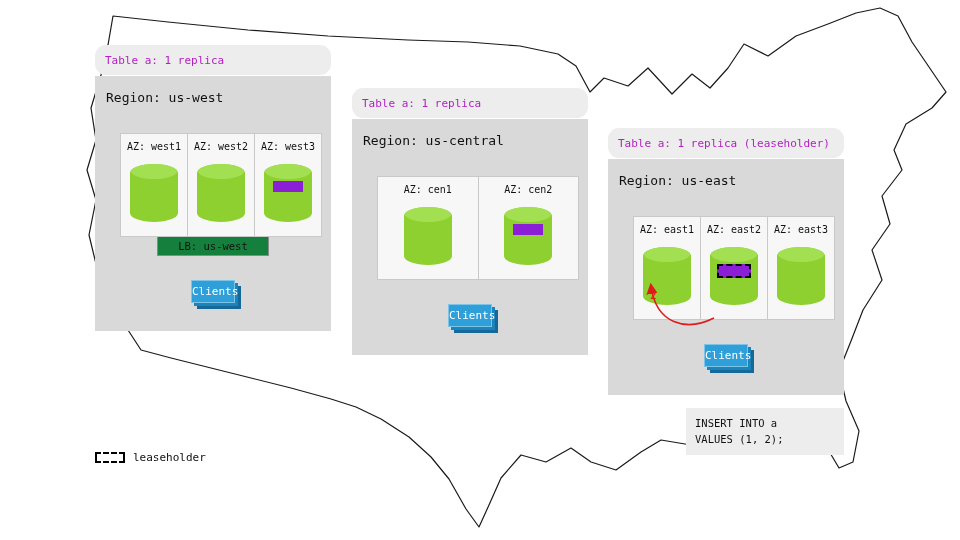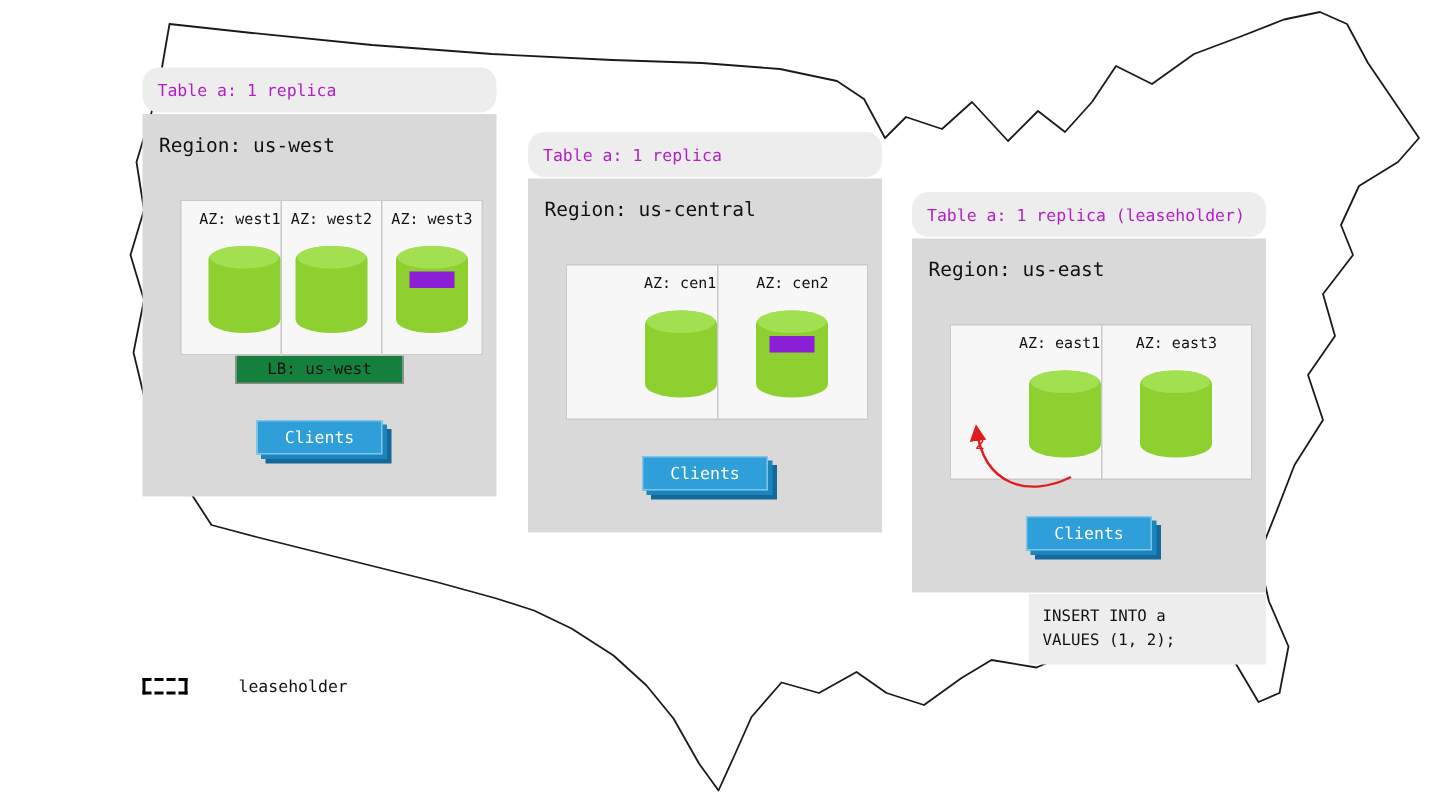--- a/index.html
+++ b/index.html
@@ -20,21 +20,21 @@
     color:var(--title-text,#b31fc4); white-space:nowrap;border-radius:11px;
   }
   .panel-body { background:#d9d9d9; padding:10px 9px 16px; margin-top:1px; }
   .region-label { font-size:13px; padding:4px 2px 28px; }
 
   .az-row { display:flex; }
   .az {
     flex:1; background:#f7f7f7; border:1px solid #c9c9c9; margin-left:-1px;
     display:flex; flex-direction:column; align-items:center; padding:7px 0 14px;
   }
-  .az:first-child { margin-left:16px;align-items:flex-end; }
+  .az:first-child { margin-left:16px; }
   .az-label { font-size:10px; margin-bottom:12px; white-space:nowrap; }
 
   .cyl {
     position:relative; width:48px; height:58px;
     background:var(--cylinder,#8ed02f); border-radius:24px/9px;
   }
   .cyl::before {
     content:""; position:absolute; top:0; left:1px; right:1px; height:15px;
     border-radius:50%; background:var(--cylinder-top,#a2df51);
   }
@@ -44,40 +44,40 @@
   }
   .badge.leaseholder { width:34px; height:14px; border:2px dashed #000; }
 
   .lb {
     width:112px; margin:-1px auto 0; background:#15803d; border:1px solid #8a8a8a;
     font-size:10.5px; text-align:center; padding:3px 4px; white-space:nowrap;
   }
   .lb-gap { margin-top:12px; }
 
   .clients {
-    position:relative; width:84px; margin:24px auto 12px;
+    position:relative; width:44px; margin:24px auto 12px;
     background:var(--clients-blue,#2e9fd9); border:1px solid #7cc4e8;
     color:#fff; font-size:11px; text-align:center; padding:4px 0;
     box-shadow:3px 3px 0 #1d84bb, 6px 6px 0 #14699a;
   }
 
   .arrow-svg { position:absolute; left:628px; top:268px; z-index:3; }
   .arrow-label {
     position:absolute; left:650px; top:289px; z-index:3;
     color:var(--arrow-red,#e01b1b); font-size:11px;
   }
   .sql-note {
-    position:absolute; left:686px; top:396px; width:158px; z-index:3;
+    position:absolute; left:686px; top:408px; width:158px; z-index:3;
     background:#ededed; font-size:10.5px; line-height:1.55; padding:7px 9px;
     white-space:pre-line;
   }
 
   .legend { position:absolute; left:95px; top:451px; display:flex; align-items:center; gap:8px; z-index:2; }
   .legend-swatch { width:30px; height:11px; background:#fff; border:2px dashed #000; }
-  .legend-label { font-size:11px;margin-left:26px; }
+  .legend-label { font-size:11px; }
 </style>
 </head>
 <body>
 
 <svg class="map-svg" width="960" height="540" viewBox="0 0 960 540" aria-hidden="true">
   <path d="M 113 16 L 168 22 L 248 30 L 328 36 L 408 40 L 468 42 L 520 46 L 558 54
            L 576 66 L 590 92 L 604 78 L 628 86 L 648 68 L 672 94 L 692 74 L 710 88 L 728 68 L 744 44 L 768 56 L 796 36 L 828 24 L 856 13 L 880 8
            L 898 16 L 912 42 L 946 92 L 932 108 L 906 124
            L 894 150 L 902 170 L 882 196 L 890 224 L 872 250 L 882 280 L 863 310 L 851 341 L 839 371
            L 846 401 L 859 431 L 853 462 L 839 468 L 823 441 L 809 421 L 791 432
@@ -135,20 +135,26 @@
 <section class="panel panel-east">
   <div class="panel-title">Table a: 1 replica (leaseholder)</div>
   <div class="panel-body">
     <div class="region-label">Region: us-east</div>
     <div class="az-row">
       <div class="az">
         <div class="az-label">AZ: east1</div>
         <div class="cyl"></div>
       </div>
       <div class="az">
+        <div class="az-label">AZ: east2</div>
+        <div class="cyl">
+          <span class="badge leaseholder"></span>
+        </div>
+      </div>
+      <div class="az">
         <div class="az-label">AZ: east3</div>
         <div class="cyl"></div>
       </div>
     </div>
     <div class="clients">Clients</div>
   </div>
 </section>
 
 <svg class="arrow-svg" width="110" height="62" viewBox="0 0 110 62" aria-hidden="true">
   <defs>

